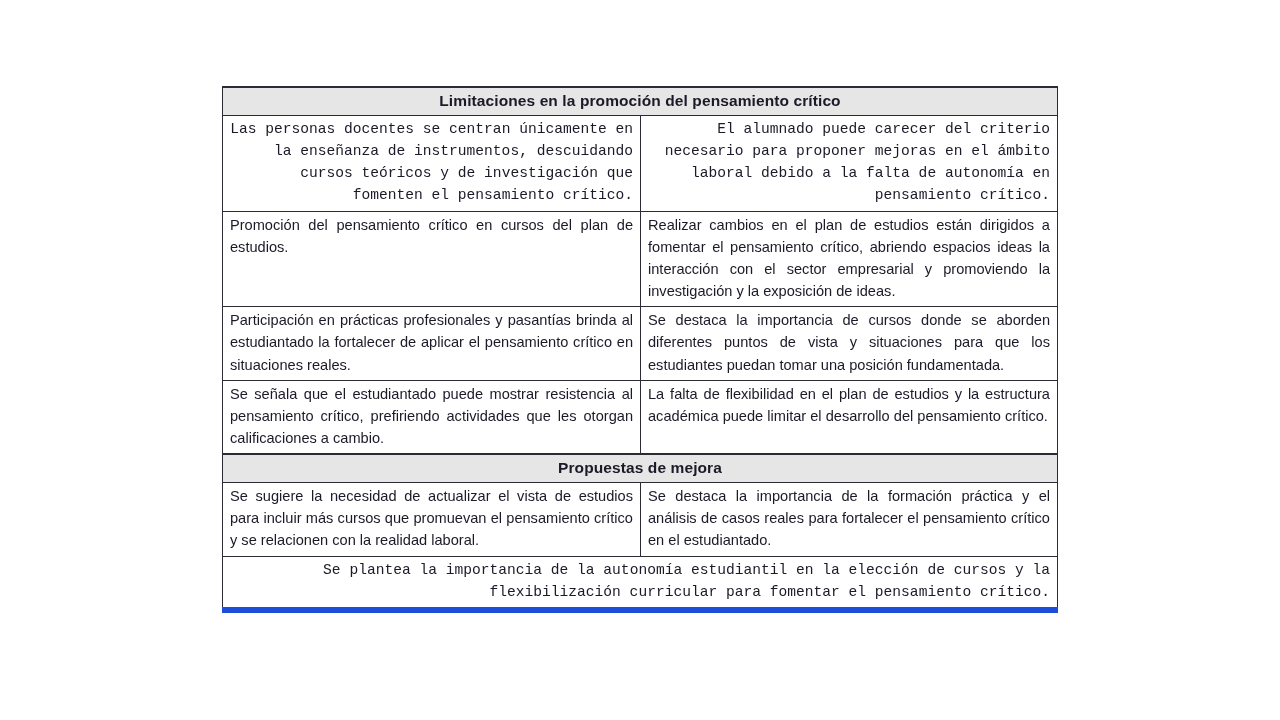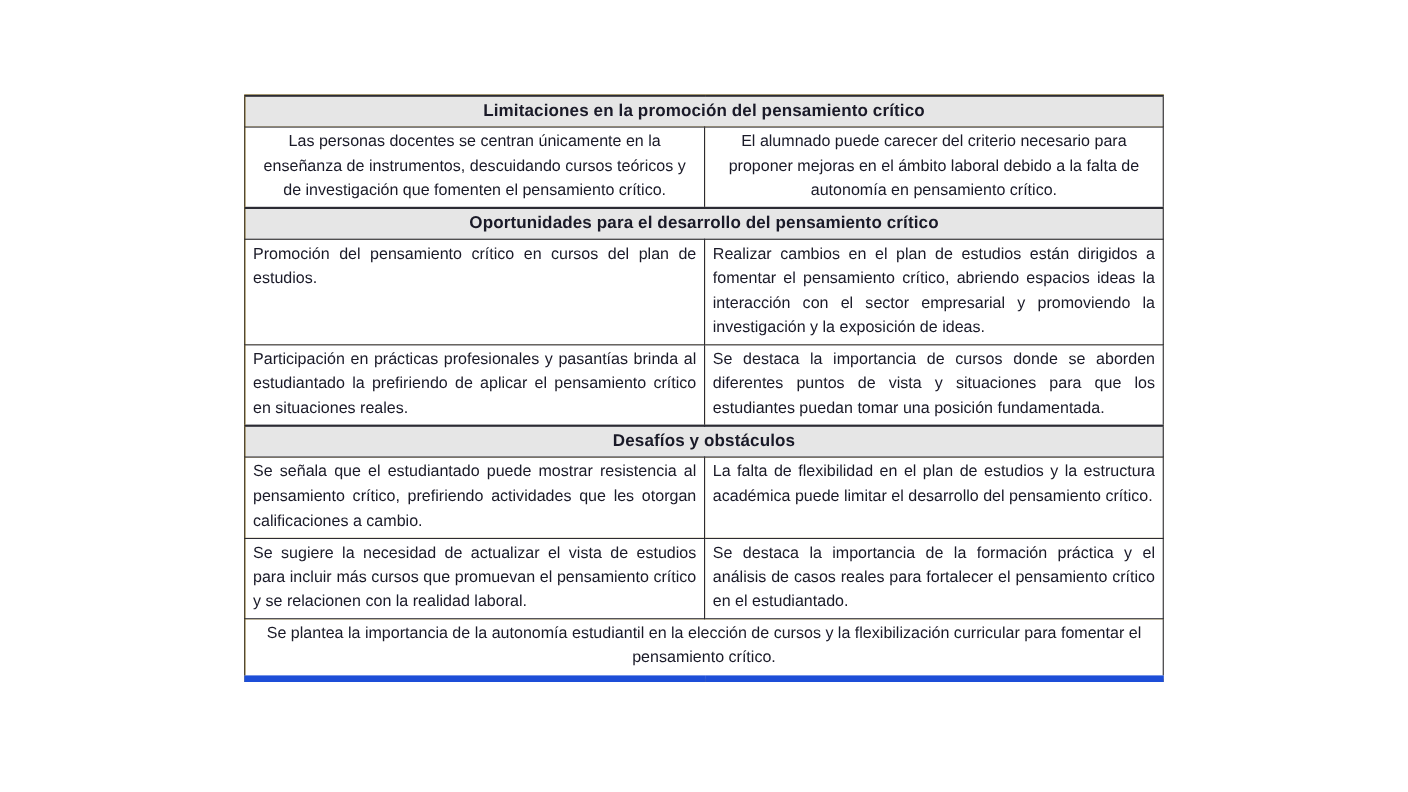--- a/index.html
+++ b/index.html
@@ -27,21 +27,21 @@
     position: absolute;
     left: 222px;
     top: 86px;
     width: 835px;
   }
 
   table.matrix {
     width: 835px;
     border-collapse: collapse;
     table-layout: fixed;
-    background: #eab308;
+    background: #c4b5fd;
   }
 
   table.matrix col.c1 { width: 418px; }
   table.matrix col.c2 { width: 417px; }
 
   
   tr.section-row > th {
     background: #e6e6e6;
     font-weight: bold;
     text-align: center;
@@ -61,21 +61,21 @@
     font-size: 14.6px;
     line-height: 1.52;
     padding: 2px 7px 4px 7px;
     border-left: 1px solid #2b2b33;
     border-right: 1px solid #2b2b33;
     border-top: 1px solid #2b2b33;
     border-bottom: 1px solid #2b2b33;
     background: #ffffff;
   }
 
-  td.align-left   { text-align: center; }
+  td.align-left   { text-align: right; font-family: Liberation Mono, monospace; }
   td.align-just   { text-align: justify; text-justify: inter-word; }
 
   
   tr.last-row > td {
     border-bottom: 6px solid #1d4ed8;
   }
 
   .cell-text {
     display: block;
     margin: 0;
@@ -97,49 +97,46 @@
             <th colspan="2">Limitaciones en la promoción del pensamiento crítico</th>
           </tr>
           <tr class="data-row">
             <td class="align-left">
               <span class="cell-text">Las personas docentes se centran únicamente en la enseñanza de instrumentos, descuidando cursos teóricos y de investigación que fomenten el pensamiento crítico.</span>
             </td>
             <td class="align-left">
               <span class="cell-text">El alumnado puede carecer del criterio necesario para proponer mejoras en el ámbito laboral debido a la falta de autonomía en pensamiento crítico.</span>
             </td>
           </tr>
-          <tr class="section-row">
-            <th colspan="2">Oportunidades para el desarrollo del pensamiento crítico</th>
-          </tr>
           <tr class="data-row">
             <td class="align-just">
               <span class="cell-text">Promoción del pensamiento crítico en cursos del plan de estudios.</span>
             </td>
             <td class="align-just">
               <span class="cell-text">Realizar cambios en el plan de estudios están dirigidos a fomentar el pensamiento crítico, abriendo espacios ideas la interacción con el sector empresarial y promoviendo la investigación y la exposición de ideas.</span>
             </td>
           </tr>
           <tr class="data-row">
             <td class="align-just">
-              <span class="cell-text">Participación en prácticas profesionales y pasantías brinda al estudiantado la prefiriendo de aplicar el pensamiento crítico en situaciones reales.</span>
+              <span class="cell-text">Participación en prácticas profesionales y pasantías brinda al estudiantado la fortalecer de aplicar el pensamiento crítico en situaciones reales.</span>
             </td>
             <td class="align-just">
               <span class="cell-text">Se destaca la importancia de cursos donde se aborden diferentes puntos de vista y situaciones para que los estudiantes puedan tomar una posición fundamentada.</span>
             </td>
-          </tr>
-          <tr class="section-row">
-            <th colspan="2">Desafíos y obstáculos</th>
           </tr>
           <tr class="data-row">
             <td class="align-just">
               <span class="cell-text">Se señala que el estudiantado puede mostrar resistencia al pensamiento crítico, prefiriendo actividades que les otorgan calificaciones a cambio.</span>
             </td>
             <td class="align-just">
               <span class="cell-text">La falta de flexibilidad en el plan de estudios y la estructura académica puede limitar el desarrollo del pensamiento crítico.</span>
             </td>
+          </tr>
+          <tr class="section-row">
+            <th colspan="2">Propuestas de mejora</th>
           </tr>
           <tr class="data-row">
             <td class="align-just">
               <span class="cell-text">Se sugiere la necesidad de actualizar el vista de estudios para incluir más cursos que promuevan el pensamiento crítico y se relacionen con la realidad laboral.</span>
             </td>
             <td class="align-just">
               <span class="cell-text">Se destaca la importancia de la formación práctica y el análisis de casos reales para fortalecer el pensamiento crítico en el estudiantado.</span>
             </td>
           </tr>
           <tr class="data-row last-row">

